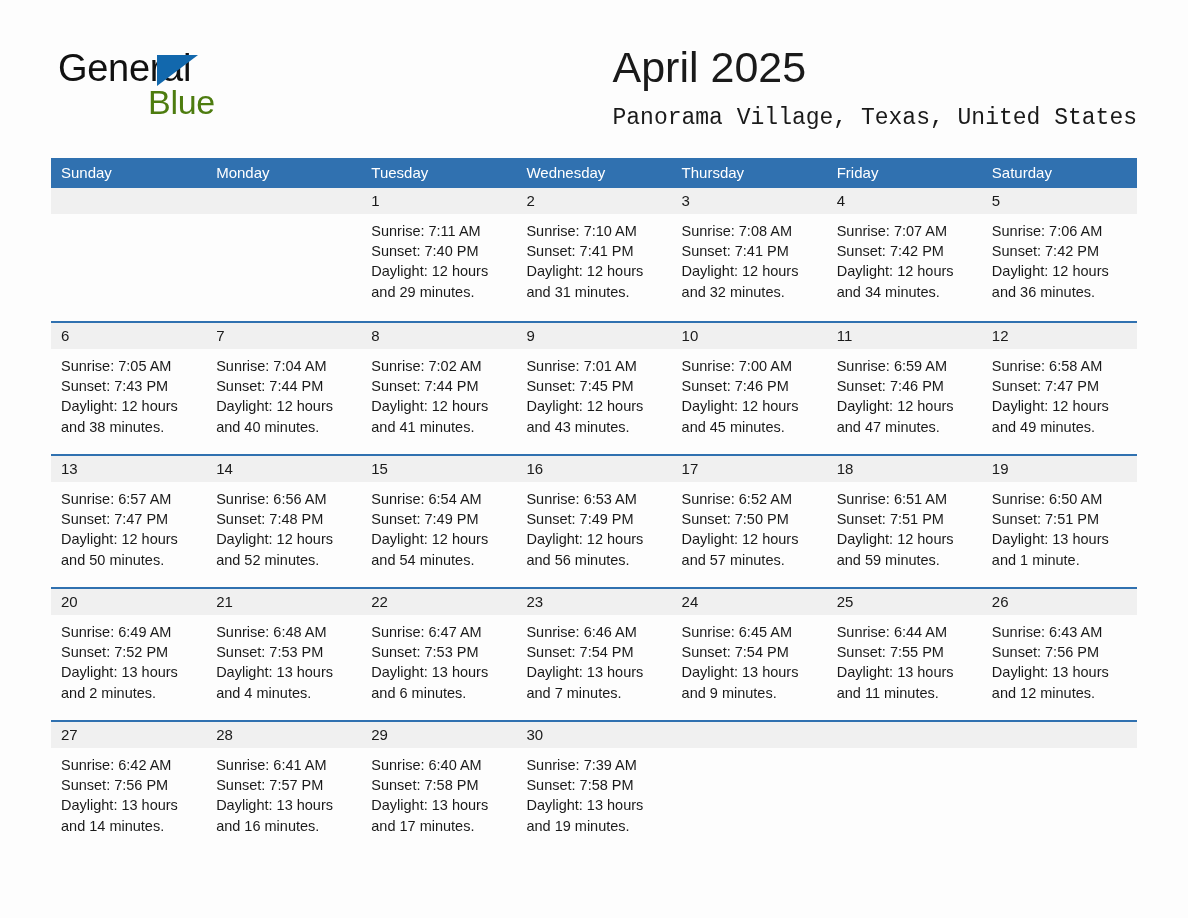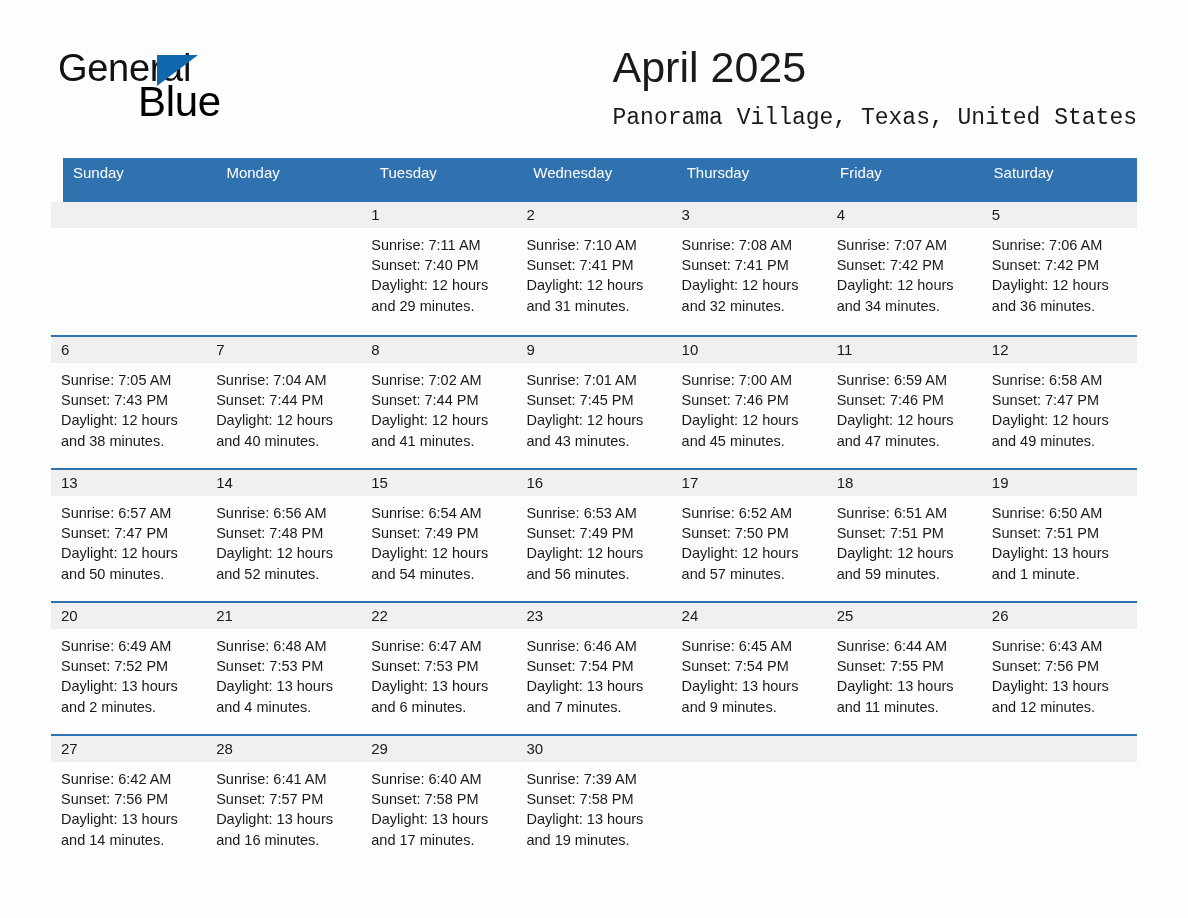--- a/index.html
+++ b/index.html
@@ -50,26 +50,26 @@
     position: absolute;
     left: 99px;
     top: 5px;
     width: 0;
     height: 0;
     border-left: 41px solid #1268ad;
     border-bottom: 31px solid transparent;
   }
   .logo-line2 {
     position: absolute;
-    left: 80px;
+    left: 90px;
     top: 34px;
-    font-size: 42px;
+    font-size: 34px;
     line-height: 36px;
     letter-spacing: -0.3px;
-    color: #000000;
+    color: #4d7c0f;
     white-space: nowrap;
   }
 
   .title-block {
     position: absolute;
     right: 0;
     top: 0;
     text-align: left;
   }
   .month-title {
@@ -92,22 +92,21 @@
   .calendar {
     position: absolute;
     left: 51px;
     top: 158px;
     width: 1086px;
   }
 
   .weekday-row {
     display: flex;
     background: #3071b0;
-    height: 44px;
-    margin-left: 12px;
+    height: 30px;
   }
   .weekday {
     flex: 1 1 0;
     color: #ffffff;
     font-size: 15px;
     line-height: 30px;
     padding-left: 10px;
     box-sizing: border-box;
     white-space: nowrap;
     overflow: hidden;

